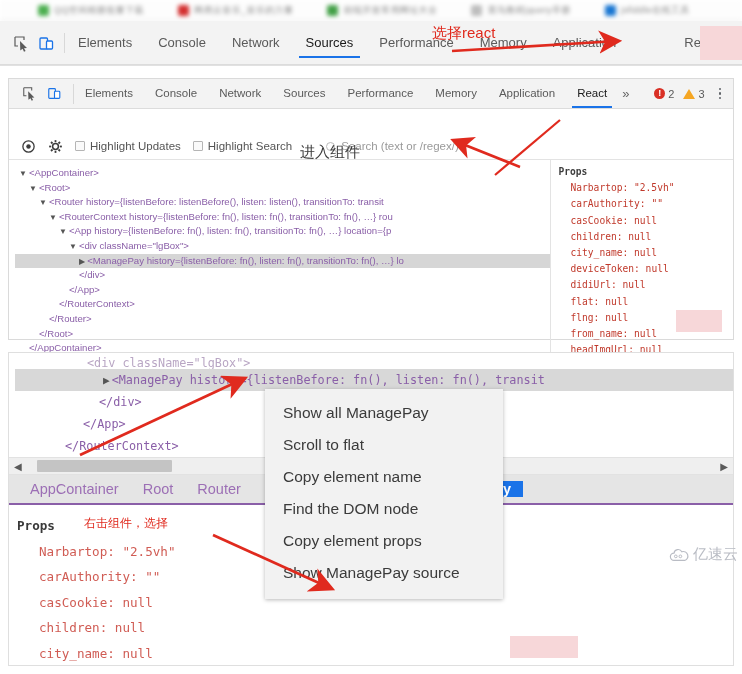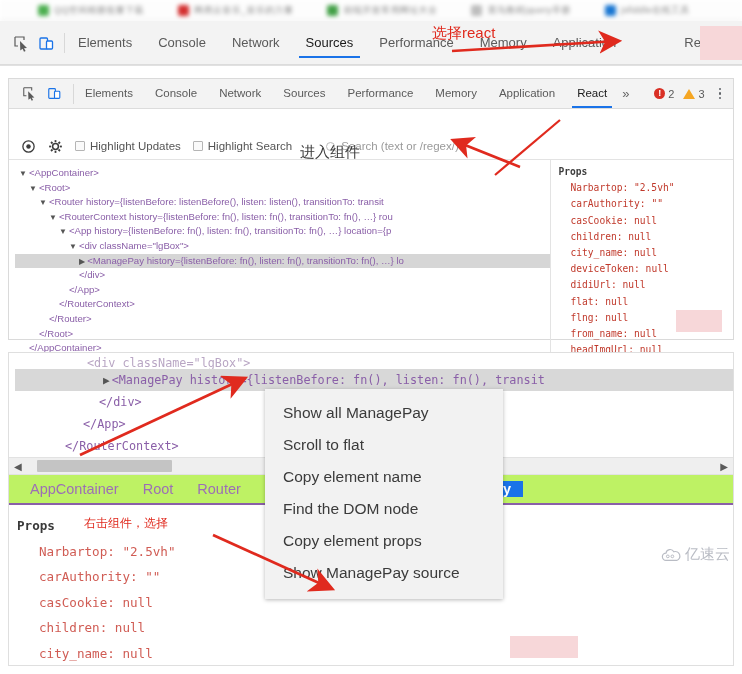--- a/index.html
+++ b/index.html
@@ -178,21 +178,21 @@
   .hs-arrow { font-size: 10px; color: #5a5a5a; padding: 0 5px; }
   .hs-track { flex: 1; height: 16px; background: #efefef; position: relative; }
   .hs-thumb {
     position: absolute; left: 10px; top: 2px;
     width: 135px; height: 12px; background: #c4c4c4; border-radius: 1px;
   }
 
   .crumbs {
     display: flex; align-items: center; gap: 0;
     height: 30px; border-bottom: 2px solid #8a5fa8;
-    background: #bef264; padding-left: 9px;
+    background: #e5e5e5; padding-left: 9px;
   }
   .crumb {
     font-size: 14.5px; color: #9c6fb5; padding: 0 12px;
     white-space: nowrap;
   }
   .crumb.sel { background: #1a73e8; color: #ffffff; font-weight: bold; }
 
   .props2 {
     padding: 8px 0 0 8px;
     font-family: "DejaVu Sans Mono", monospace;
@@ -230,21 +230,21 @@
   }
 
   
   .redact { position: absolute; background: #f7d7d9; z-index: 30; }
   #rd1 { left: 700px; top: 26px; width: 42px; height: 34px; }
   #rd2 { left: 676px; top: 310px; width: 46px; height: 22px; }
   #rd3 { left: 510px; top: 636px; width: 68px; height: 22px; }
 
   
   #watermark {
-    position: absolute; right: 12px; bottom: 12px;
+    position: absolute; right: 4px; bottom: 12px;
     display: flex; align-items: center; gap: 4px;
     color: #b9bcc4; font-size: 15px; z-index: 60;
   }
   #watermark .cloud { width: 20px; height: 14px; }
 </style>
 </head>
 <body>
 
 <div id="stage">
 

